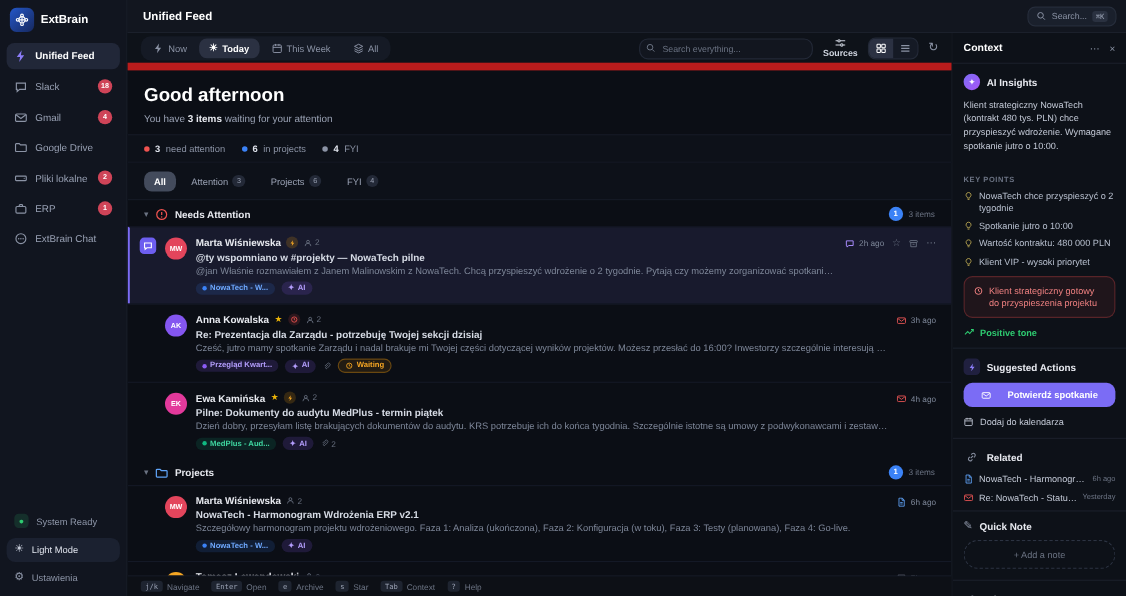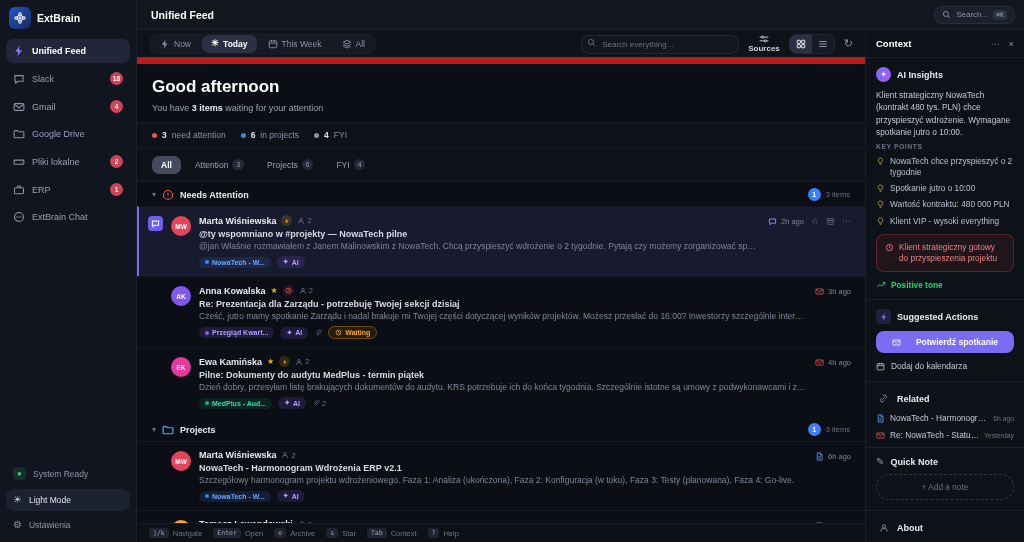--- a/index.html
+++ b/index.html
@@ -2,21 +2,21 @@
 <html><head>
 <meta charset="utf-8">
 <style>
   * { margin:0; padding:0; box-sizing:border-box; }
   html,body { width:1024px; height:542px; background:#0b0e15; overflow:hidden;
     font-family:"Liberation Sans", sans-serif; -webkit-font-smoothing:antialiased; }
   .app { width:1024px; height:542px; display:flex; color:#e8eaf0; }
   svg { display:block; }
 
   
-  .sidebar { width:137px; background:#11151f; border-right:1px solid #1b202b; display:flex; flex-direction:column; }
+  .sidebar { width:116px; background:#11151f; border-right:1px solid #1b202b; display:flex; flex-direction:column; }
   .brand { display:flex; align-items:center; gap:6px; padding:7px 9px 8px; }
   .logo { width:22px; height:22px; border-radius:6px; background:linear-gradient(135deg,#2457c9,#16285e); display:flex; align-items:center; justify-content:center; flex:0 0 auto; }
   .brand-name { font-size:10.5px; font-weight:700; color:#fff; }
   .nav { padding:2px 6px; flex:1; }
   .nav-item { display:flex; align-items:center; gap:7px; padding:6px 7px; border-radius:7px; color:#98a0b3; font-size:9px; margin-bottom:3px; cursor:pointer; }
   .nav-item.active { background:#212738; color:#fff; font-weight:700; }
   .nav-item.active .nicon { color:#8b7cf7; }
   .nicon { width:12px; height:12px; color:#8b93a5; flex:0 0 auto; }
   .rbadge { margin-left:auto; background:#cf4458; color:#fff; font-size:6.5px; font-weight:700; min-width:13px; height:13px; border-radius:7px; display:flex; align-items:center; justify-content:center; padding:0 3px; }
   .side-foot { padding:6px; display:flex; flex-direction:column; gap:3px; }
@@ -116,21 +116,21 @@
   .ctx-header { display:flex; align-items:center; padding:8px 10px; border-bottom:1px solid #1b202b; flex:0 0 auto; }
   .ctx-title { font-size:9.5px; font-weight:700; color:#fff; }
   .ctx-hicons { margin-left:auto; display:flex; gap:9px; color:#8b93a5; font-size:9px; }
   .ctx-body { flex:1; overflow:hidden; padding:9px 10px; }
   .ctx-sec-head { display:flex; align-items:center; gap:6px; margin-bottom:7px; }
   .ctx-ic { width:15px; height:15px; border-radius:50%; display:flex; align-items:center; justify-content:center; flex:0 0 auto; }
   .ai-ic { background:linear-gradient(135deg,#7c6cf5,#a855f7); color:#fff; font-size:8px; }
   .sq-ic { border-radius:4px; background:rgba(124,108,245,.18); color:#8b7cf7; }
   .plain-ic { color:#8b93a5; }
   .ctx-sec-title { font-size:9px; font-weight:700; color:#e8eaf0; }
-  .ctx-summary { font-size:8.3px; line-height:1.5; color:#c3c9d6; margin-bottom:4px; }
+  .ctx-summary { font-size:8.3px; line-height:1.5; color:#c3c9d6; margin-bottom:21px; }
   .kp-label { font-size:6.8px; letter-spacing:.08em; color:#6b7383; font-weight:700; margin-bottom:6px; }
   .kp { display:flex; gap:5px; font-size:8.3px; line-height:1.35; color:#b8c0cf; margin-bottom:5px; }
   .bulb { color:#c9b458; flex:0 0 auto; margin-top:1px; }
   .alert-box { display:flex; gap:5px; background:rgba(225,72,72,.09); border:1px solid rgba(225,72,72,.3); border-radius:8px; padding:7px 8px; font-size:8.3px; line-height:1.35; color:#ef8080; margin:7px 0 8px; }
   .alert-box svg { flex:0 0 auto; margin-top:1px; }
   .tone { display:flex; align-items:center; gap:5px; color:#2ecc71; font-size:8.3px; font-weight:700; margin-bottom:9px; }
   .ctx-div { border-top:1px solid #1b202b; margin:0 -10px 9px; }
   .primary-btn { width:100%; background:#7b6cf5; border:none; border-radius:8px; color:#fff; font-size:8.5px; font-weight:700; padding:6px 4px; display:flex; align-items:center; justify-content:center; gap:15px; cursor:pointer; font-family:inherit; margin-bottom:8px; }
   .secondary-act { display:flex; align-items:center; gap:6px; color:#c3c9d6; font-size:8.3px; margin-bottom:10px; cursor:pointer; }
   .rel-item { display:flex; align-items:center; gap:5px; margin-bottom:7px; cursor:pointer; }
@@ -674,21 +674,21 @@
                 <path d="M8 1.8a4 4 0 012.4 7.2c-.5.4-.6 1-.6 1.8H6.2c0-.8-.1-1.4-.6-1.8A4 4 0 018 1.8z"></path>
                 <path d="M6.5 13h3"></path>
               </svg>
               <span>Wartość kontraktu: 480 000 PLN</span>
             </div>
           <div class="kp">
               <svg class="bulb" width="9" height="9" viewBox="0 0 16 16" fill="none" stroke="currentColor" stroke-width="1.3">
                 <path d="M8 1.8a4 4 0 012.4 7.2c-.5.4-.6 1-.6 1.8H6.2c0-.8-.1-1.4-.6-1.8A4 4 0 018 1.8z"></path>
                 <path d="M6.5 13h3"></path>
               </svg>
-              <span>Klient VIP - wysoki everything</span>
+              <span>Klient VIP - wysoki priorytet</span>
             </div>
 
           <div class="alert-box">
             <svg width="9" height="9" viewBox="0 0 16 16" fill="none" stroke="currentColor" stroke-width="1.6">
                 <circle cx="8" cy="8" r="5.5"></circle>
                 <path d="M8 4.8V8l2.2 1.4"></path>
               </svg>
             <span>Klient strategiczny gotowy do przyspieszenia projektu</span>
           </div>
           <div class="tone">

